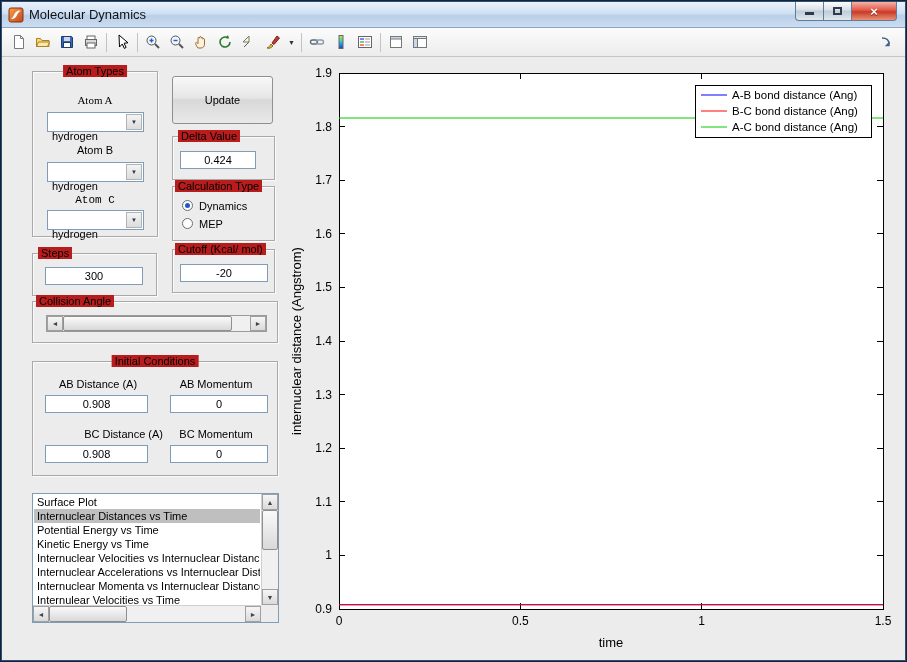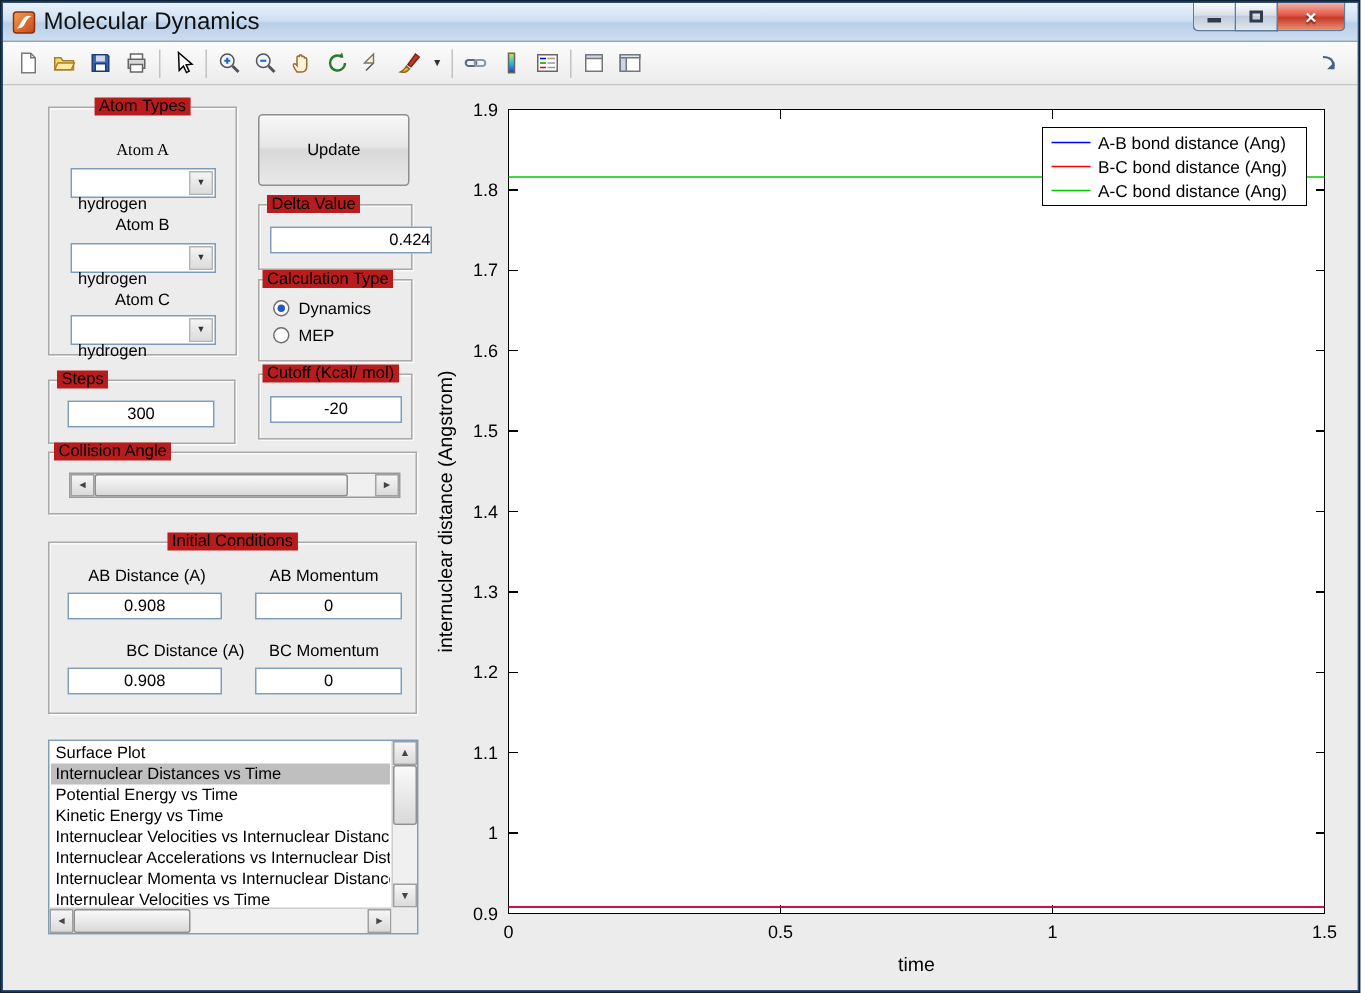--- a/index.html
+++ b/index.html
@@ -10,21 +10,21 @@
     background:#ececec;font-family:"Liberation Sans",sans-serif;font-size:11px;color:#000;
     overflow:hidden;
   }
   
   .titlebar{
     position:relative;height:26px;
     background:linear-gradient(#eaf2fb,#cfe0f3 45%,#b9cfe8 55%,#cdddf0);
     border-bottom:1px solid #8aa6c4;display:flex;align-items:center;padding:0 6px;
   }
   .app-icon{width:16px;height:16px;margin-right:5px;display:inline-block;}
-  .title{font-size:16px;color:#111;}
+  .title{font-size:13px;color:#111;}
   .win-controls{position:absolute;top:0;right:8px;display:flex;}
   .wbtn{height:19px;border:1px solid #5f7ික;border:1px solid #5f7档;}
   .wbtn{height:19px;border:1px solid #5f7c99;border-top:none;display:flex;align-items:center;justify-content:center;
     background:linear-gradient(#fdfdfd,#d7dfe8 45%,#bfcbd8 50%,#e0e7ee);}
   .wbtn.min{width:29px;border-radius:0 0 0 4px;}
   .wbtn.max{width:28px;border-left:none;}
   .wbtn.close{width:45px;border-left:none;border-radius:0 0 4px 0;
     background:linear-gradient(#f4b3a6,#e25847 45%,#c73a28 55%,#ea9275);
     color:#fff;font-size:13px;font-weight:bold;text-shadow:0 1px 1px #7d1d10;}
   .glyph-min{width:9px;height:3px;border-bottom:3px solid #2d3b4a;margin-top:5px;}
@@ -250,34 +250,34 @@
             <span>▼</span>
           </span>
       </div>
       <span class="flabel" style="left:0;width:100%;top:72px;text-align:center;">Atom B</span>
       <div class="combo" style="left:14px;top:90px;width:97px;">
         <span class="cval">hydrogen</span>
         <span class="cbtn">
             <span>▼</span>
           </span>
       </div>
-      <span class="flabel" style="left:0;width:100%;top:122px;text-align:center;">Atom C</span>
+      <span class="flabel" style="left:0;width:100%;top:122px;text-align:center;font-family:Liberation Mono, monospace;">Atom C</span>
       <div class="combo" style="left:14px;top:138px;width:97px;">
         <span class="cval">hydrogen</span>
         <span class="cbtn">
             <span>▼</span>
           </span>
       </div>
     </div>
 
     <button class="update-btn" style="left:170px;top:19px;width:101px;height:48px;">Update</button>
 
     <div class="gbox" style="left:170px;top:79px;width:103px;height:44px;">
       <span class="glabel" style="left:5px;">Delta Value</span>
-      <input class="efield" style="left: 7px; top: 14px; width: 108px; text-align: right;" value="0.424">
+      <input class="efield" style="left: 7px; top: 14px; width: 76px;" value="0.424">
     </div>
 
     <div class="gbox" style="left:170px;top:129px;width:103px;height:55px;">
       <span class="glabel" style="left:2px;">Calculation Type</span>
       <span class="radio sel" style="left:9px;top:13px;"></span>
       <span class="flabel" style="left:26px;top:13px;">Dynamics</span>
       <span class="radio" style="left:9px;top:31px;"></span>
       <span class="flabel" style="left:26px;top:31px;">MEP</span>
     </div>
 

